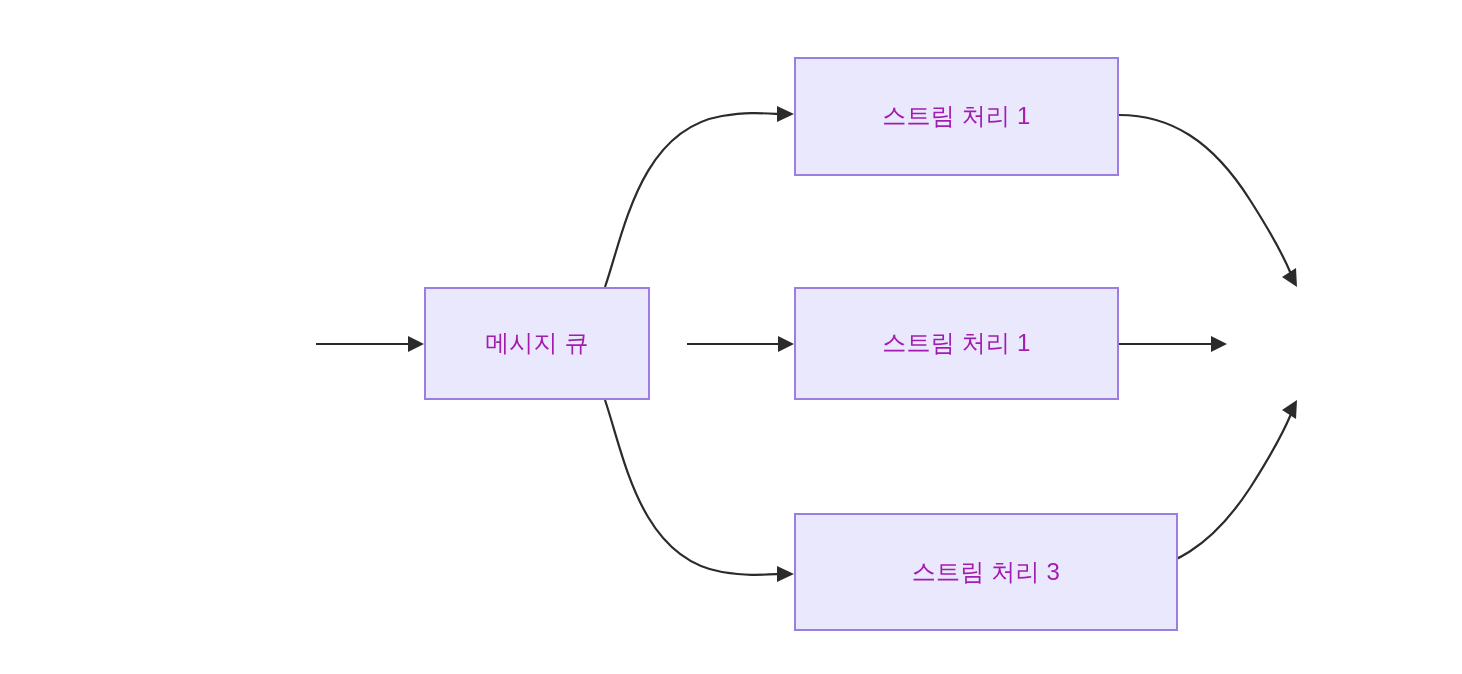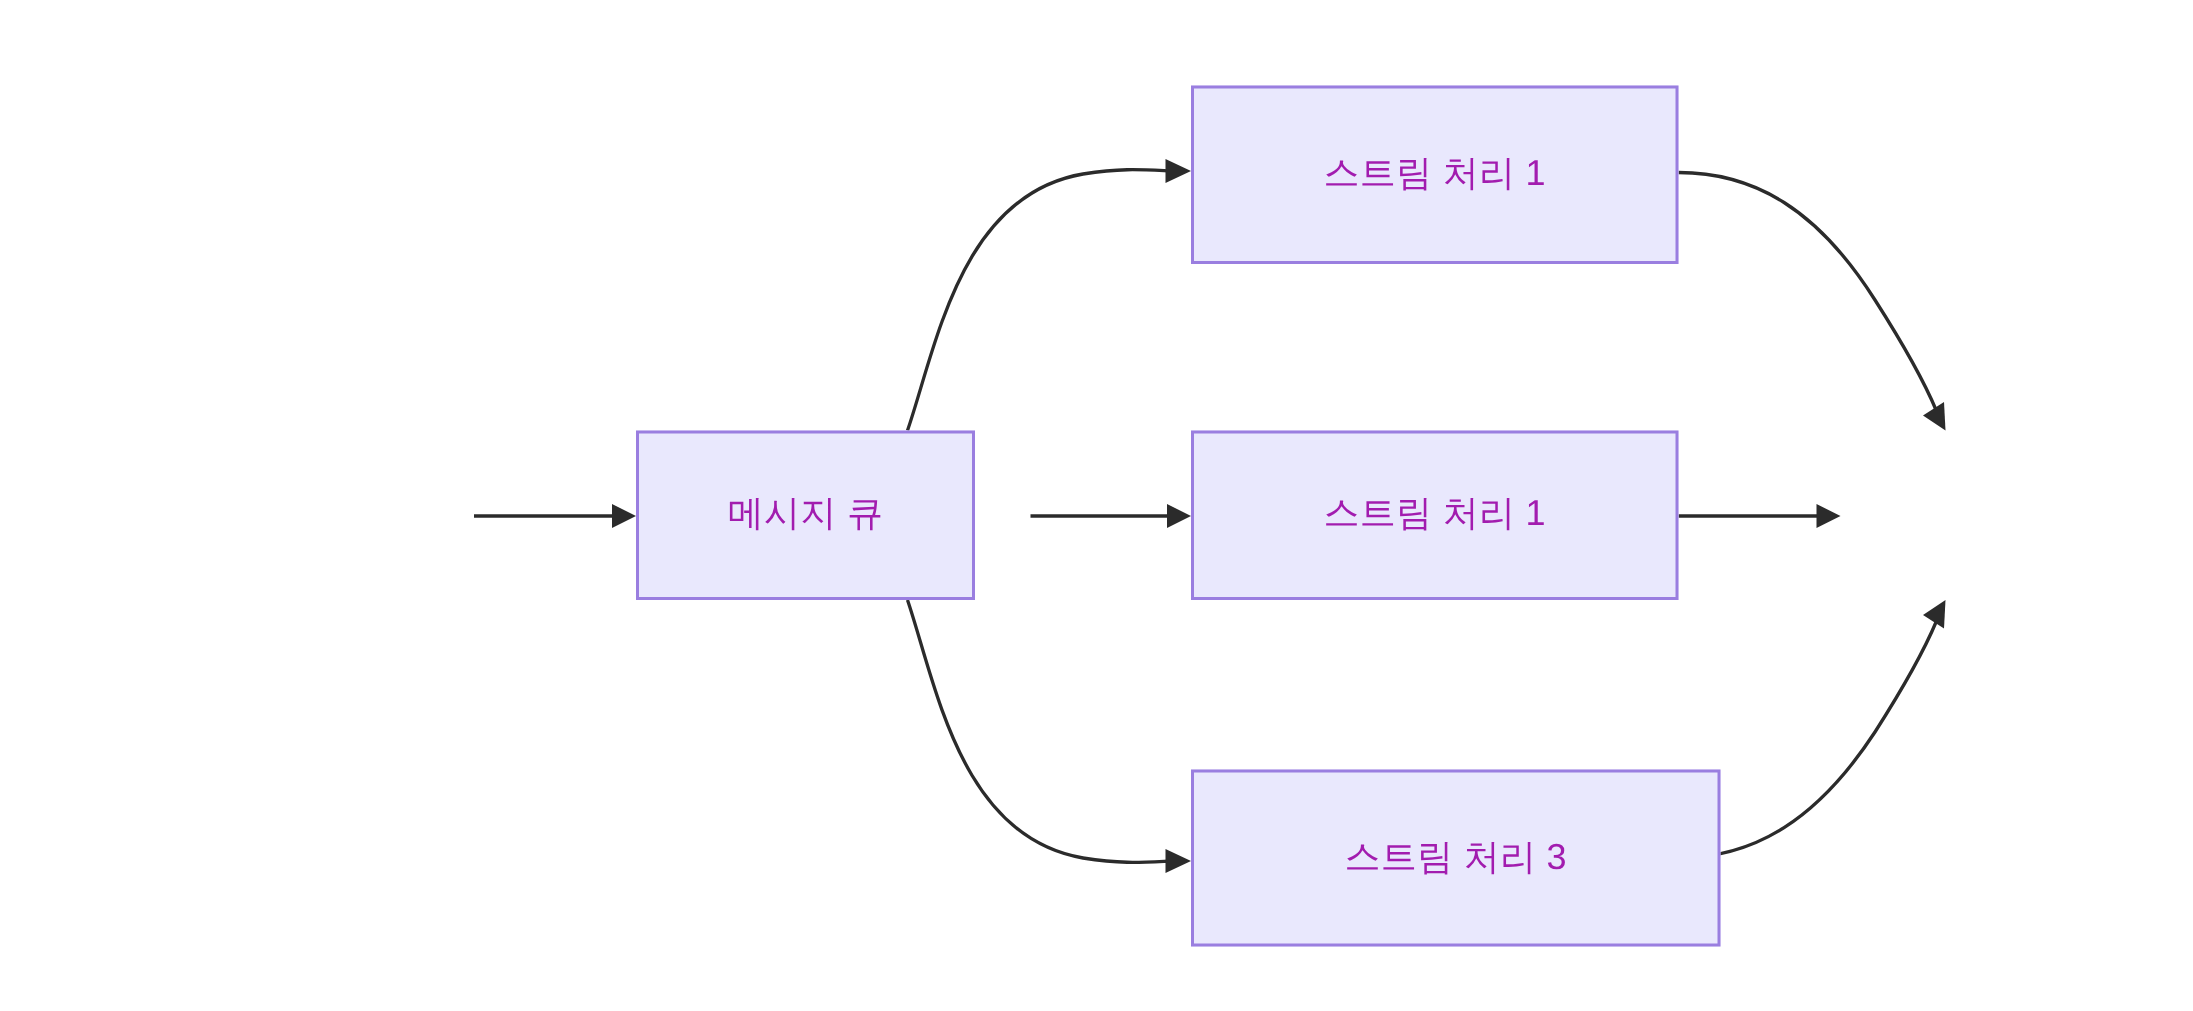--- a/index.html
+++ b/index.html
@@ -103,18 +103,18 @@
   </div>
 
   <div class="node" style="left:794px; top:57px; width:325px; height:119px;">
     <span class="node-label">스트림 처리 1</span>
   </div>
 
   <div class="node" style="left:794px; top:287px; width:325px; height:113px;">
     <span class="node-label">스트림 처리 1</span>
   </div>
 
-  <div class="node" style="left:794px; top:513px; width:353px; height:118px;">
+  <div class="node" style="left:794px; top:513px; width:384px; height:118px;">
     <span class="node-label">스트림 처리 3</span>
   </div>
 
 
 </div>
 
 </body></html>

